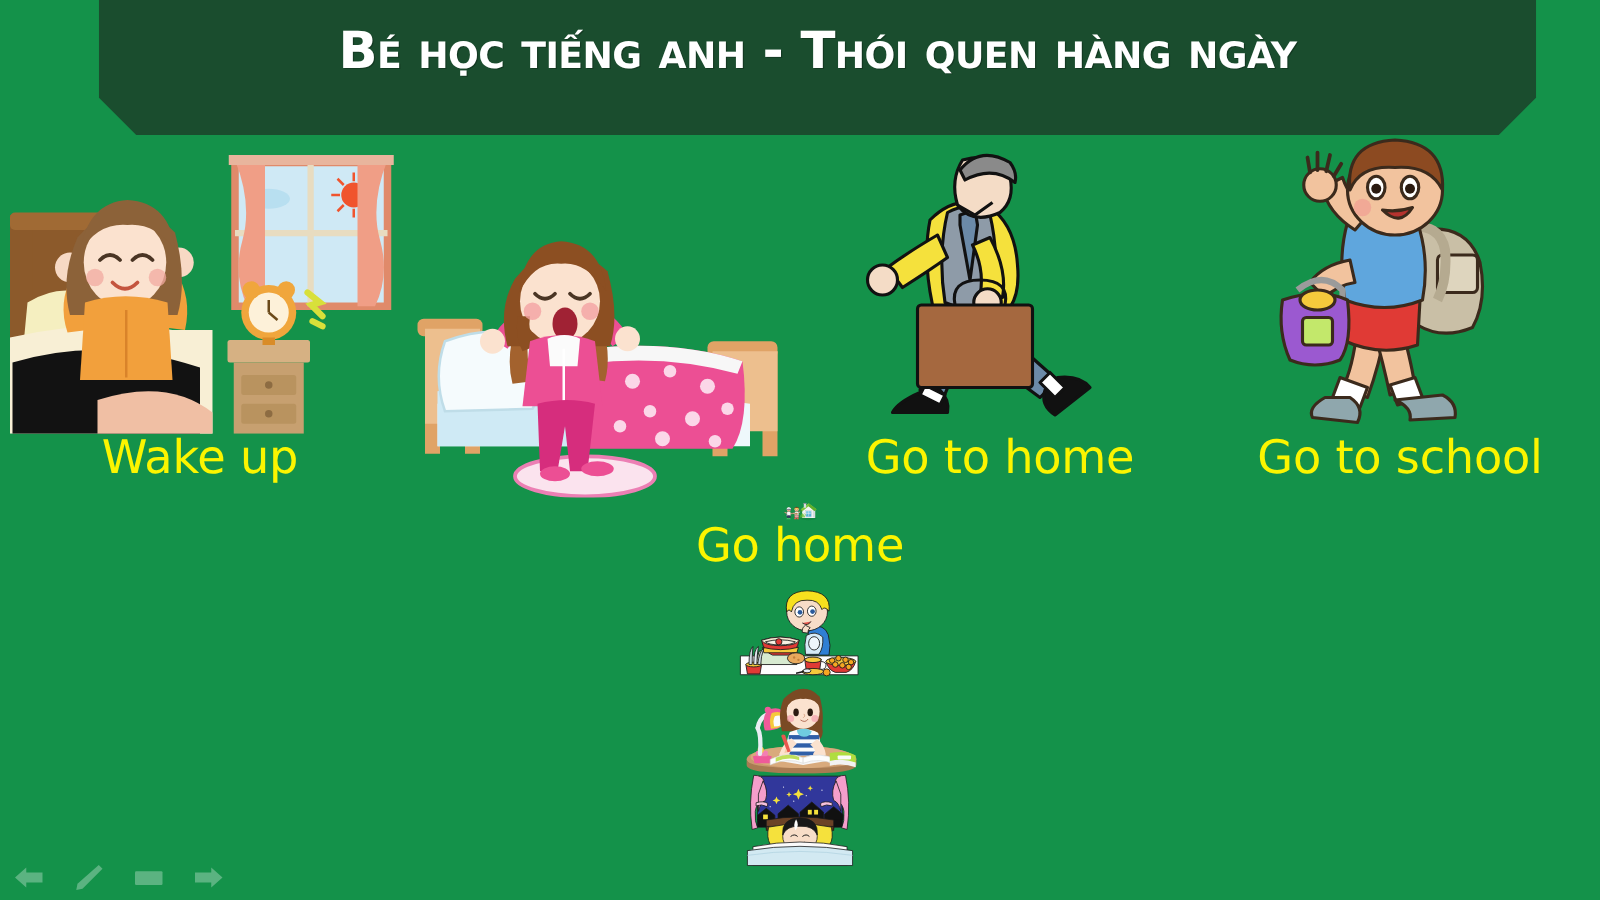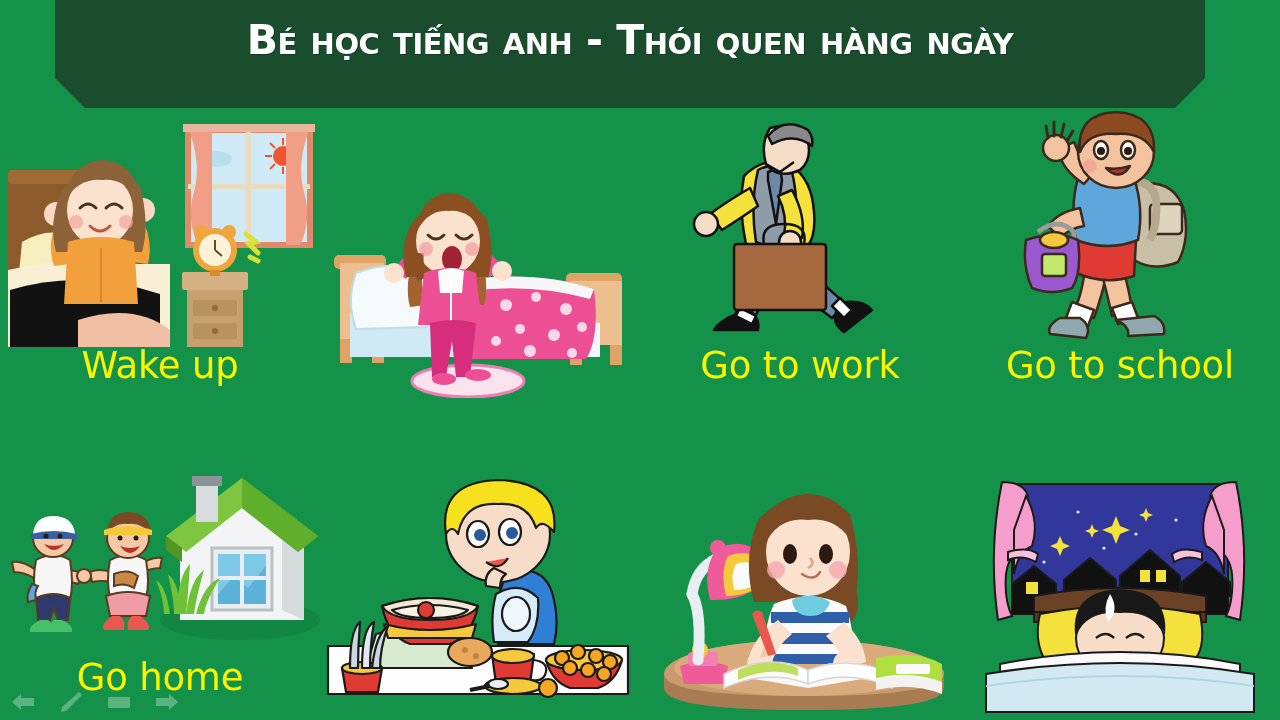--- a/index.html
+++ b/index.html
@@ -5,40 +5,40 @@
 <style>
   * { margin:0; padding:0; box-sizing:border-box; }
   html,body { width:1280px; height:720px; overflow:hidden; }
   body {
     background:#14924a;
     font-family:"Liberation Sans", sans-serif;
     position:relative;
   }
   
   #header-banner{
-    position:absolute; left:55px; top:0px; width:1150px; height:108px;
+    position:absolute; left:79px; top:0px; width:1150px; height:108px;
     background:#1a4d2e;
     clip-path: polygon(0 0, 100% 0, 100% 78px, calc(100% - 30px) 100%, 30px 100%, 0 78px);
     display:flex; align-items:flex-start; justify-content:center;
   }
   #header-title{
     margin-top:16px;
     color:#ffffff;
     font-family:"DejaVu Sans", sans-serif;
     font-size:41px;
     font-weight:bold;
     font-variant:small-caps;
     letter-spacing:-0.5px;
     white-space:nowrap;
     text-shadow:1px 1px 0 rgba(0,0,0,.25);
   }
   
   .grid-row{ position:absolute; left:0; width:1280px; display:flex; }
   #row-1{ top:108px; height:290px; }
-  #row-2{ top:418px; height:295px; }
+  #row-2{ top:398px; height:295px;flex-direction:column; }
   .cell{ position:relative; flex:1 1 25%; display:flex; flex-direction:column;
          align-items:center; justify-content:flex-end; }
   .art{ position:relative; width:100%; flex:1 1 auto; }
   .caption{
     color:#fbf500;
     font-size:37px;
     font-weight:400;
     line-height:1;
     padding-bottom:8px;
     white-space:nowrap;
@@ -251,21 +251,21 @@
           <path d="M130 16 q28 -8 38 14 q4 18 -8 28 q-22 10 -34 -6 q-6 -20 4 -36z" fill="#f4dcc6"></path>
           <path d="M128 24 q16 -20 40 -6 q6 8 4 16 q-18 -14 -40 -2z" fill="#8a8a8a"></path>
 
           <path d="M126 52 l14 8 14 -10" fill="none"></path>
 
           <rect x="94" y="132" width="92" height="66" rx="3" fill="#a5683f"></rect>
           <path d="M124 132 q-4 -20 20 -20 q24 0 20 20" fill="none"></path>
         </g>
       </svg>
     </div>
-    <div class="caption">Go to work</div>
+    <div class="caption">Go to home</div>
   </div>
 
   <div class="cell">
     <div class="art">
       <svg class="scene" viewBox="0 0 320 235" preserveAspectRatio="xMidYMax meet">
         <g stroke="#3b2a1c" stroke-width="2.5" stroke-linejoin="round">
 
           <path d="M176 72 q38 -6 48 26 q6 30 -6 52 q-24 10 -44 -2 q-6 -40 2 -76z" fill="#c9bfa6"></path>
           <rect x="190" y="92" width="32" height="30" rx="4" fill="#ded5be"></rect>
           <path d="M166 70 q26 -4 30 18 q2 24 -6 40" fill="none" stroke="#b5aa90" stroke-width="8"></path>

